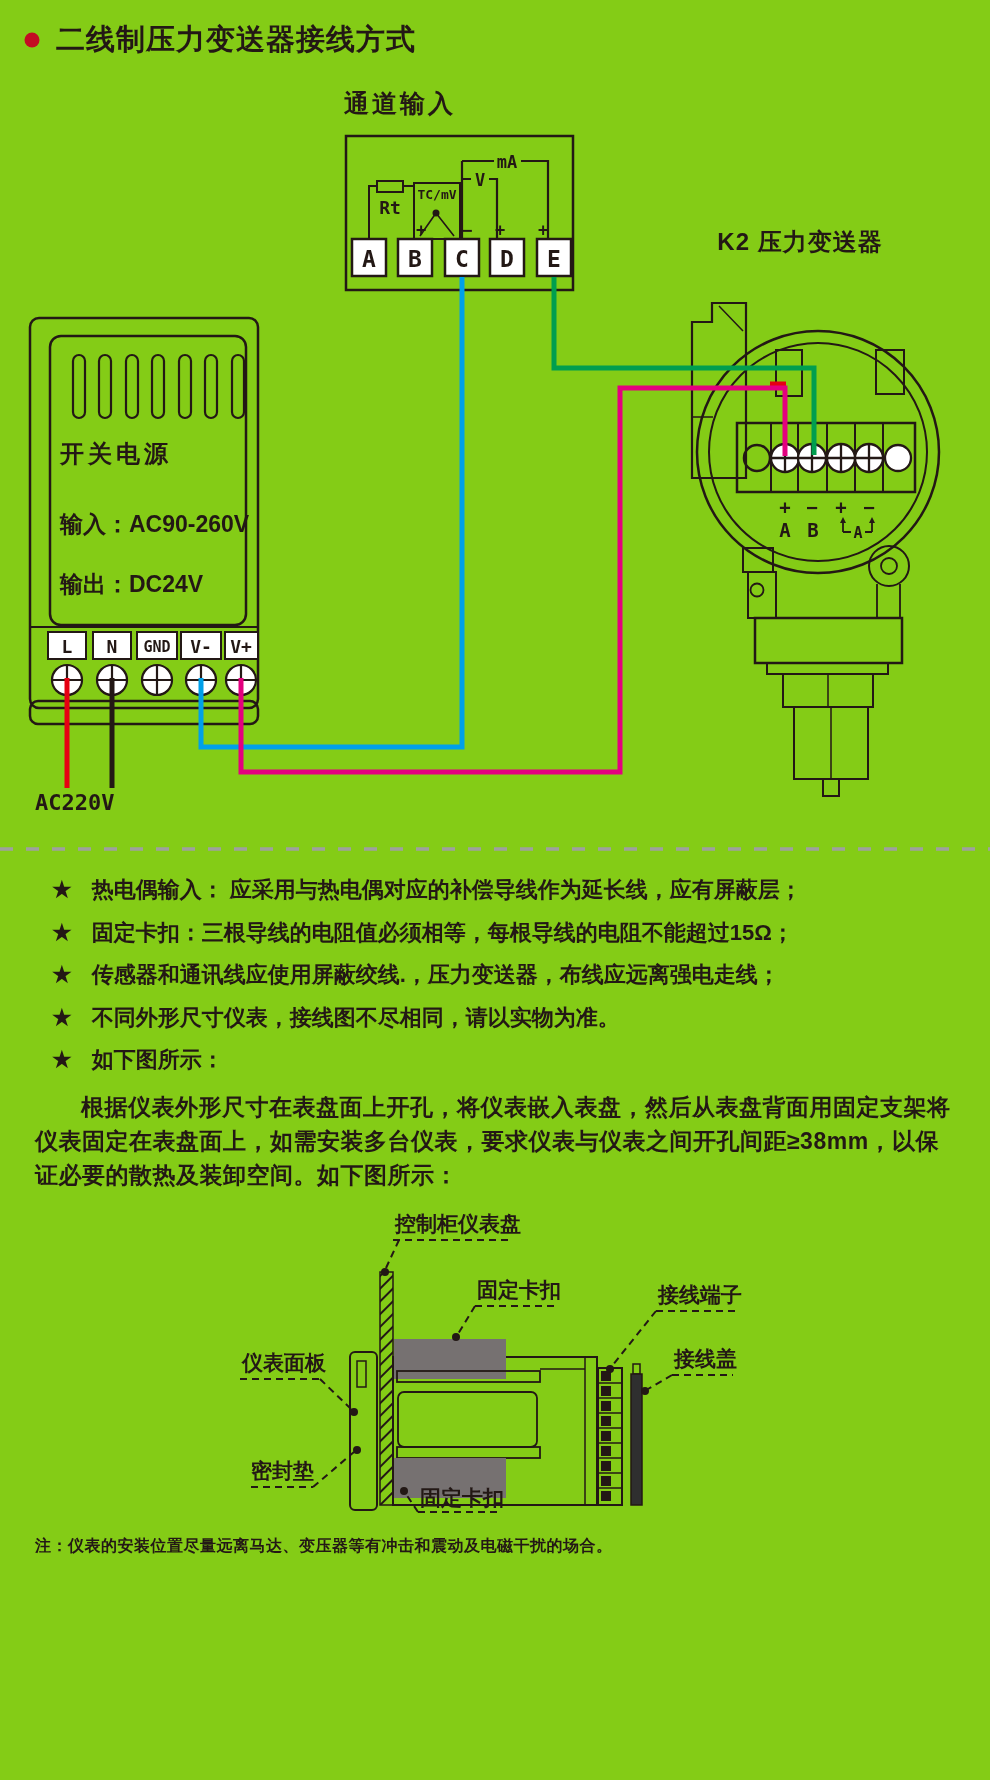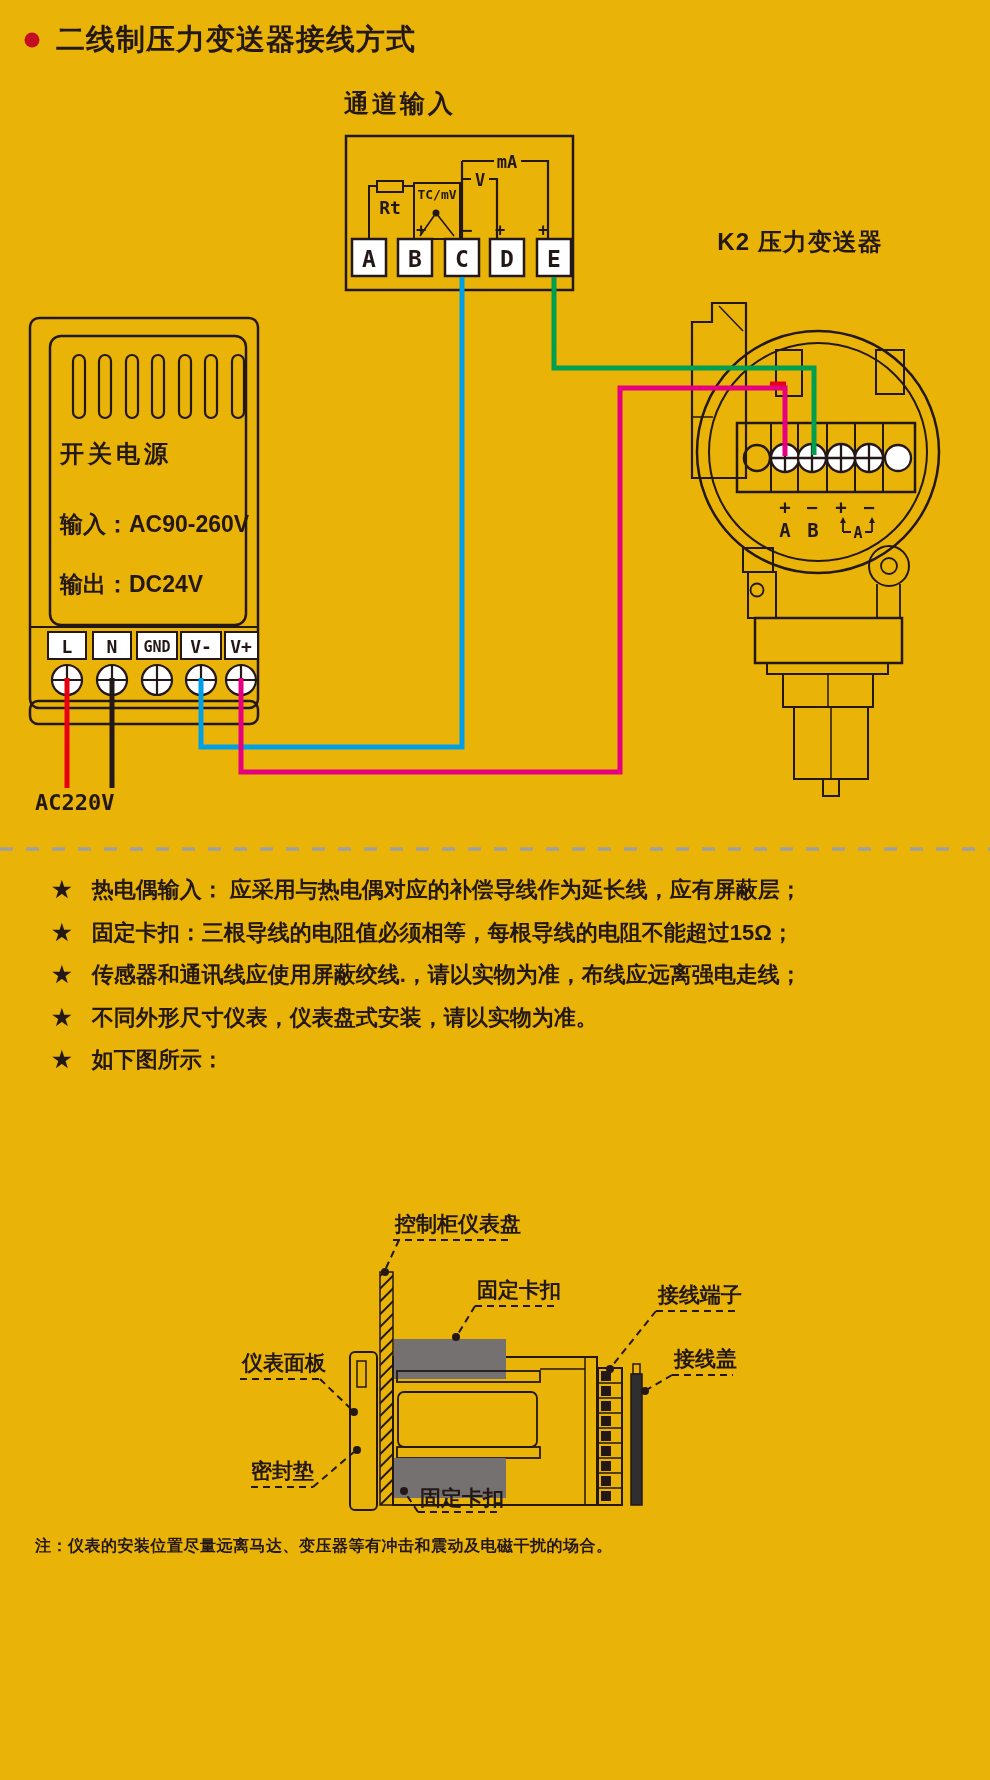--- a/index.html
+++ b/index.html
@@ -1,16 +1,16 @@
 <!DOCTYPE html>
 <html><head>
 <meta charset="utf-8">
 <style>
   html,body{margin:0;padding:0;background:#fff;}
-  .canvas{position:relative;width:990px;height:1780px;background:#eab308;overflow:hidden;
+  .canvas{position:relative;width:990px;height:1780px;background:#84cc16;overflow:hidden;
           font-family:"Liberation Sans",sans-serif;color:#231815;}
   .abs{position:absolute;}
   .hdr{left:24px;top:20px;display:flex;align-items:center;gap:16px;}
   .hdr h1{font-size:29px;font-weight:bold;margin:0;letter-spacing:1px;}
   .notes{left:40px;top:876px;width:930px;list-style:none;margin:0;padding:0;}
   .notes li{font-size:22px;font-weight:bold;margin:0 0 15px 12px;line-height:1.25;}
   .notes .star{margin-right:20px;font-size:22px;}
   .para{left:35px;top:1090px;width:922px;font-size:23px;font-weight:bold;
         line-height:34px;text-indent:2em;letter-spacing:0.5px;}
   .footnote{left:35px;top:1536px;width:930px;font-size:16px;font-weight:bold;letter-spacing:0.5px;}
@@ -184,25 +184,26 @@
       <path d="M241,678 V772 H620 V388 H785 V456" stroke="#e4007f"></path>
       <path d="M554,277 V368 H814 V455" stroke="#009e4f"></path>
     </g>
 
     <line x1="0" y1="849" x2="990" y2="849" stroke-width="3.5" stroke-dasharray="13 13" stroke="#9fa0a0"></line>
   </svg>
 
   <ul class="abs notes">
     <li><span class="star">★</span><span>热电偶输入： 应采用与热电偶对应的补偿导线作为延长线，应有屏蔽层；</span></li>
     <li><span class="star">★</span><span>固定卡扣：三根导线的电阻值必须相等，每根导线的电阻不能超过15Ω；</span></li>
-    <li><span class="star">★</span><span>传感器和通讯线应使用屏蔽绞线.，请以实物为准，布线应远离强电走线；</span></li>
-    <li><span class="star">★</span><span>不同外形尺寸仪表，仪表盘式安装，请以实物为准。</span></li>
+    <li><span class="star">★</span><span>传感器和通讯线应使用屏蔽绞线.，压力变送器，布线应远离强电走线；</span></li>
+    <li><span class="star">★</span><span>不同外形尺寸仪表，接线图不尽相同，请以实物为准。</span></li>
     <li><span class="star">★</span><span>如下图所示：</span></li>
   </ul>
 
+  <div class="abs para">根据仪表外形尺寸在表盘面上开孔，将仪表嵌入表盘，然后从表盘背面用固定支架将仪表固定在表盘面上，如需安装多台仪表，要求仪表与仪表之间开孔间距≥38mm，以保证必要的散热及装卸空间。如下图所示：</div>
 
   <svg class="abs" style="left:0;top:1190px" width="990" height="340" viewBox="0 1190 990 340">
     <defs>
       <pattern id="hatch" patternUnits="userSpaceOnUse" width="9" height="9" patternTransform="rotate(45)">
         <line x1="0" y1="0" x2="0" y2="9" stroke="#231815" stroke-width="4"></line>
       </pattern>
     </defs>
 
     <rect x="350" y="1352" width="27" height="158" rx="5" class="ln" stroke-width="2" fill="#fff"></rect>
     <rect x="357" y="1361" width="9" height="26" class="ln" stroke-width="1.5"></rect>

